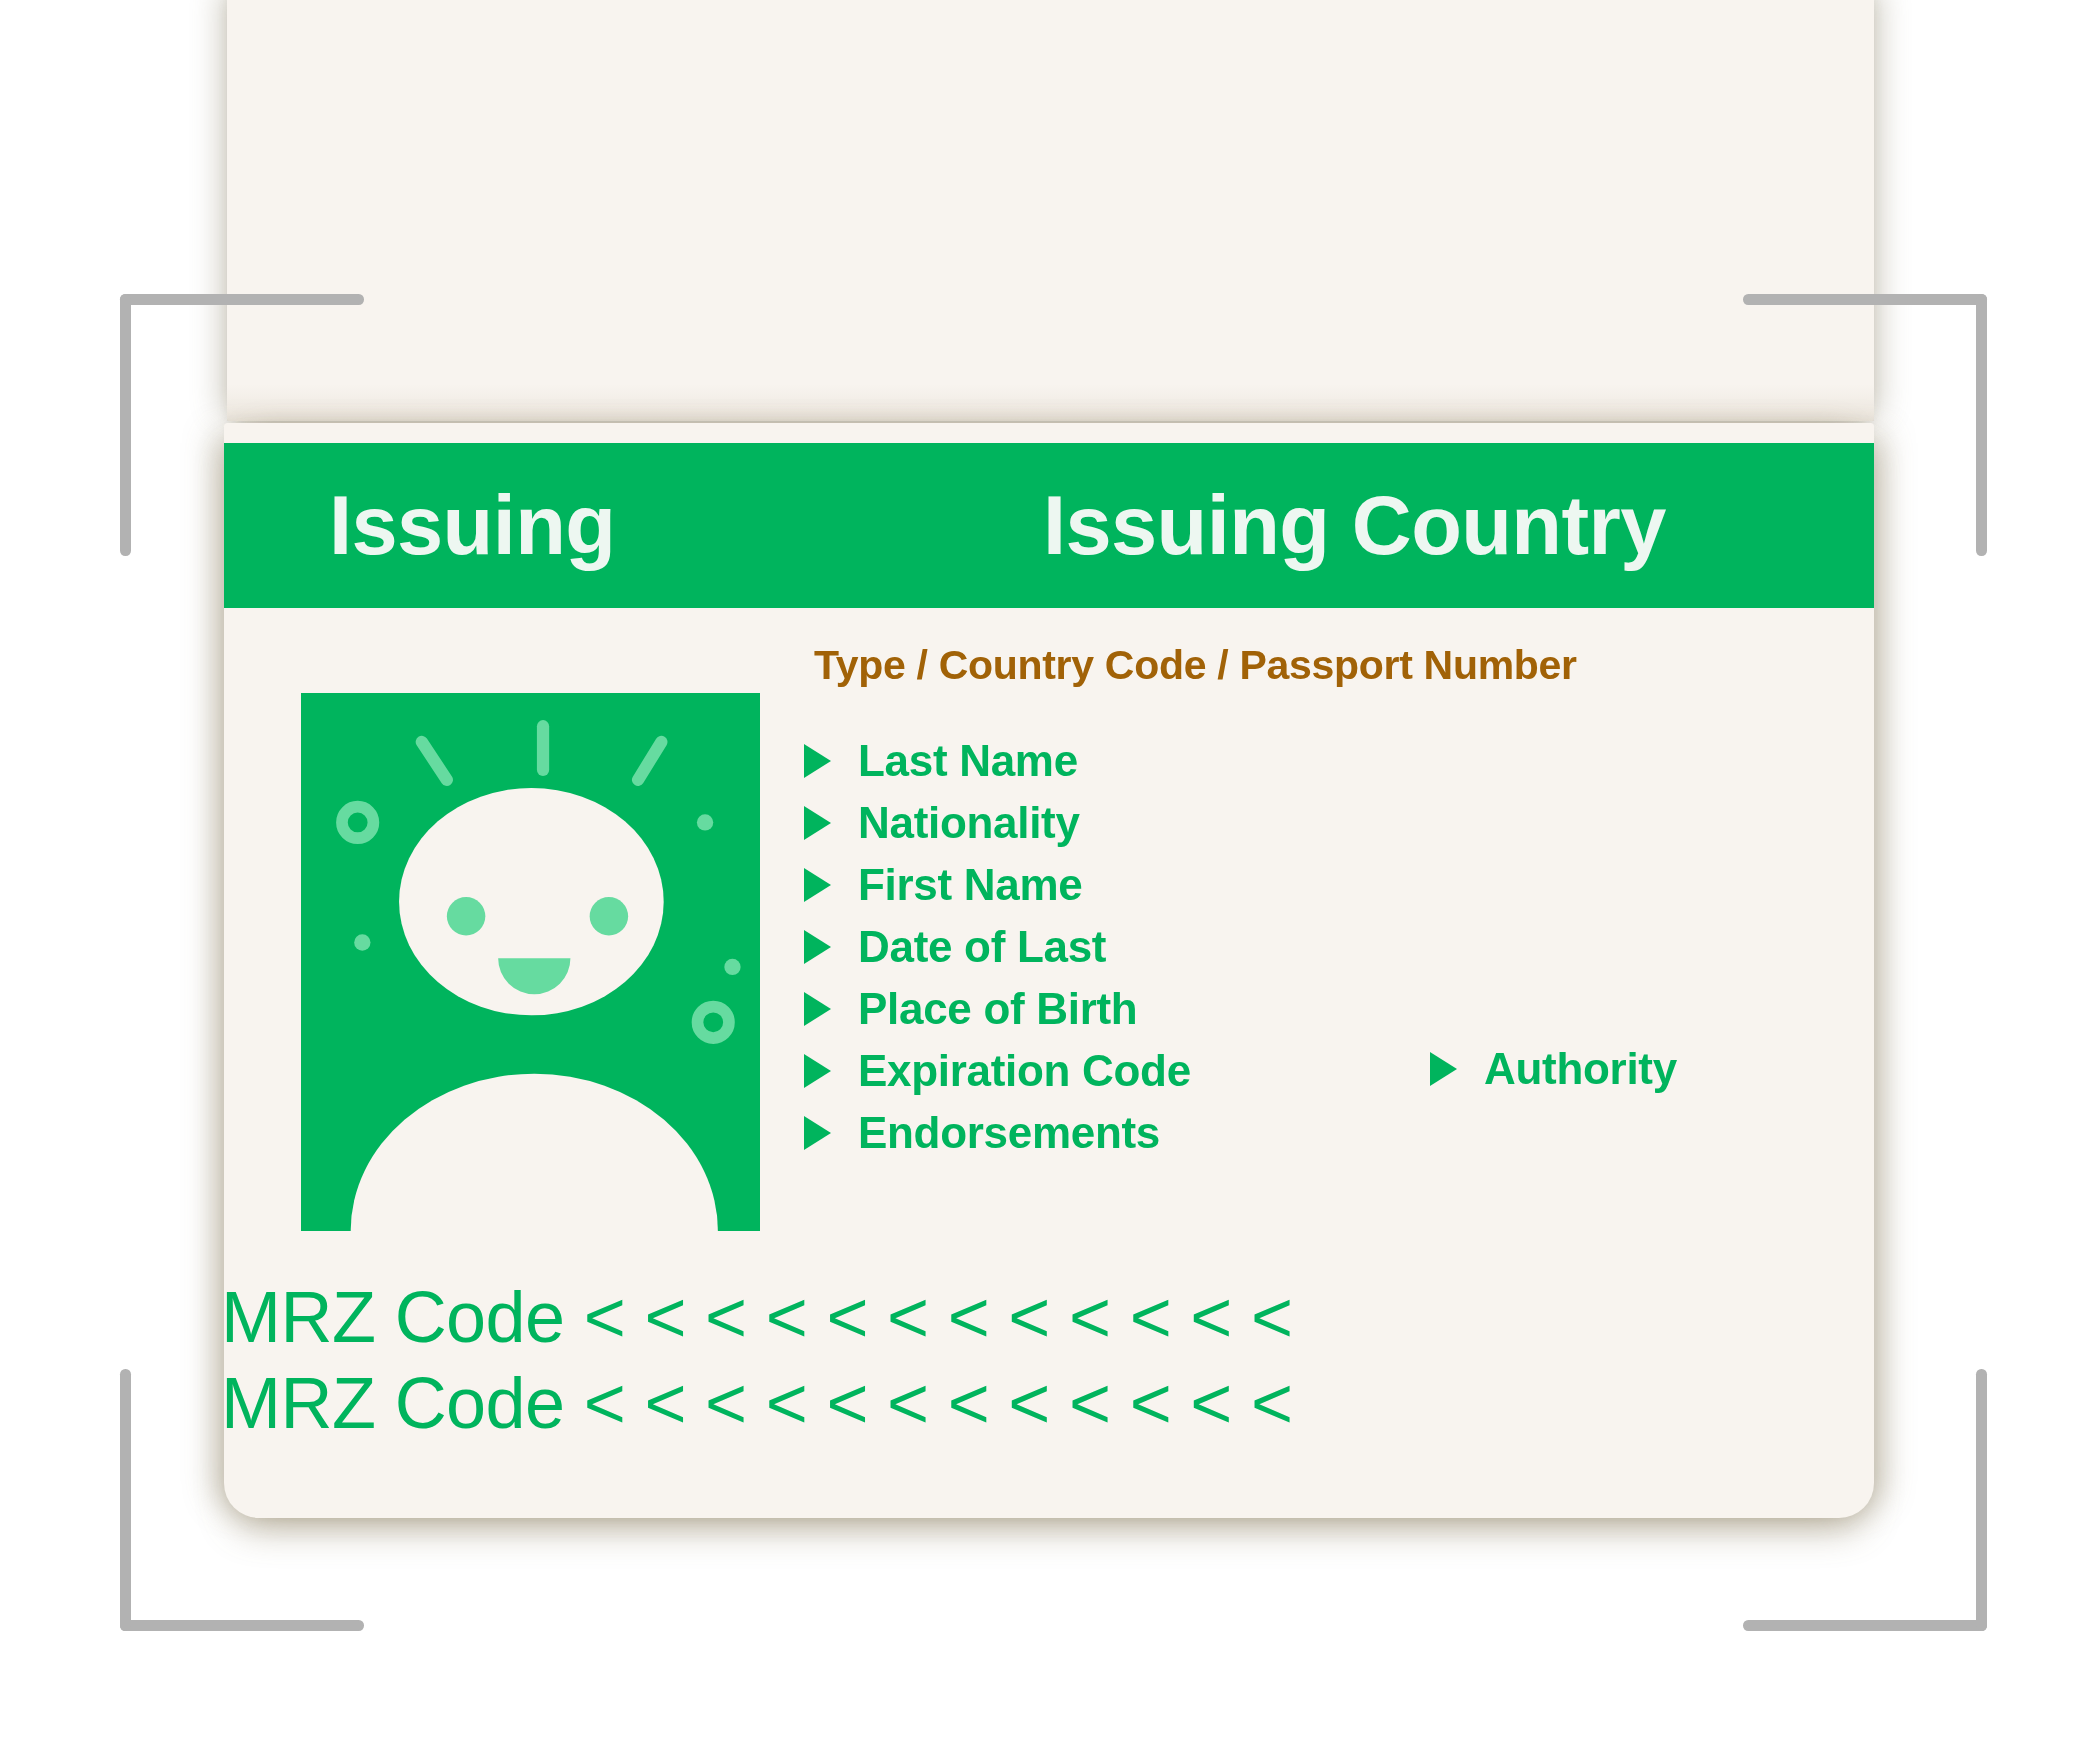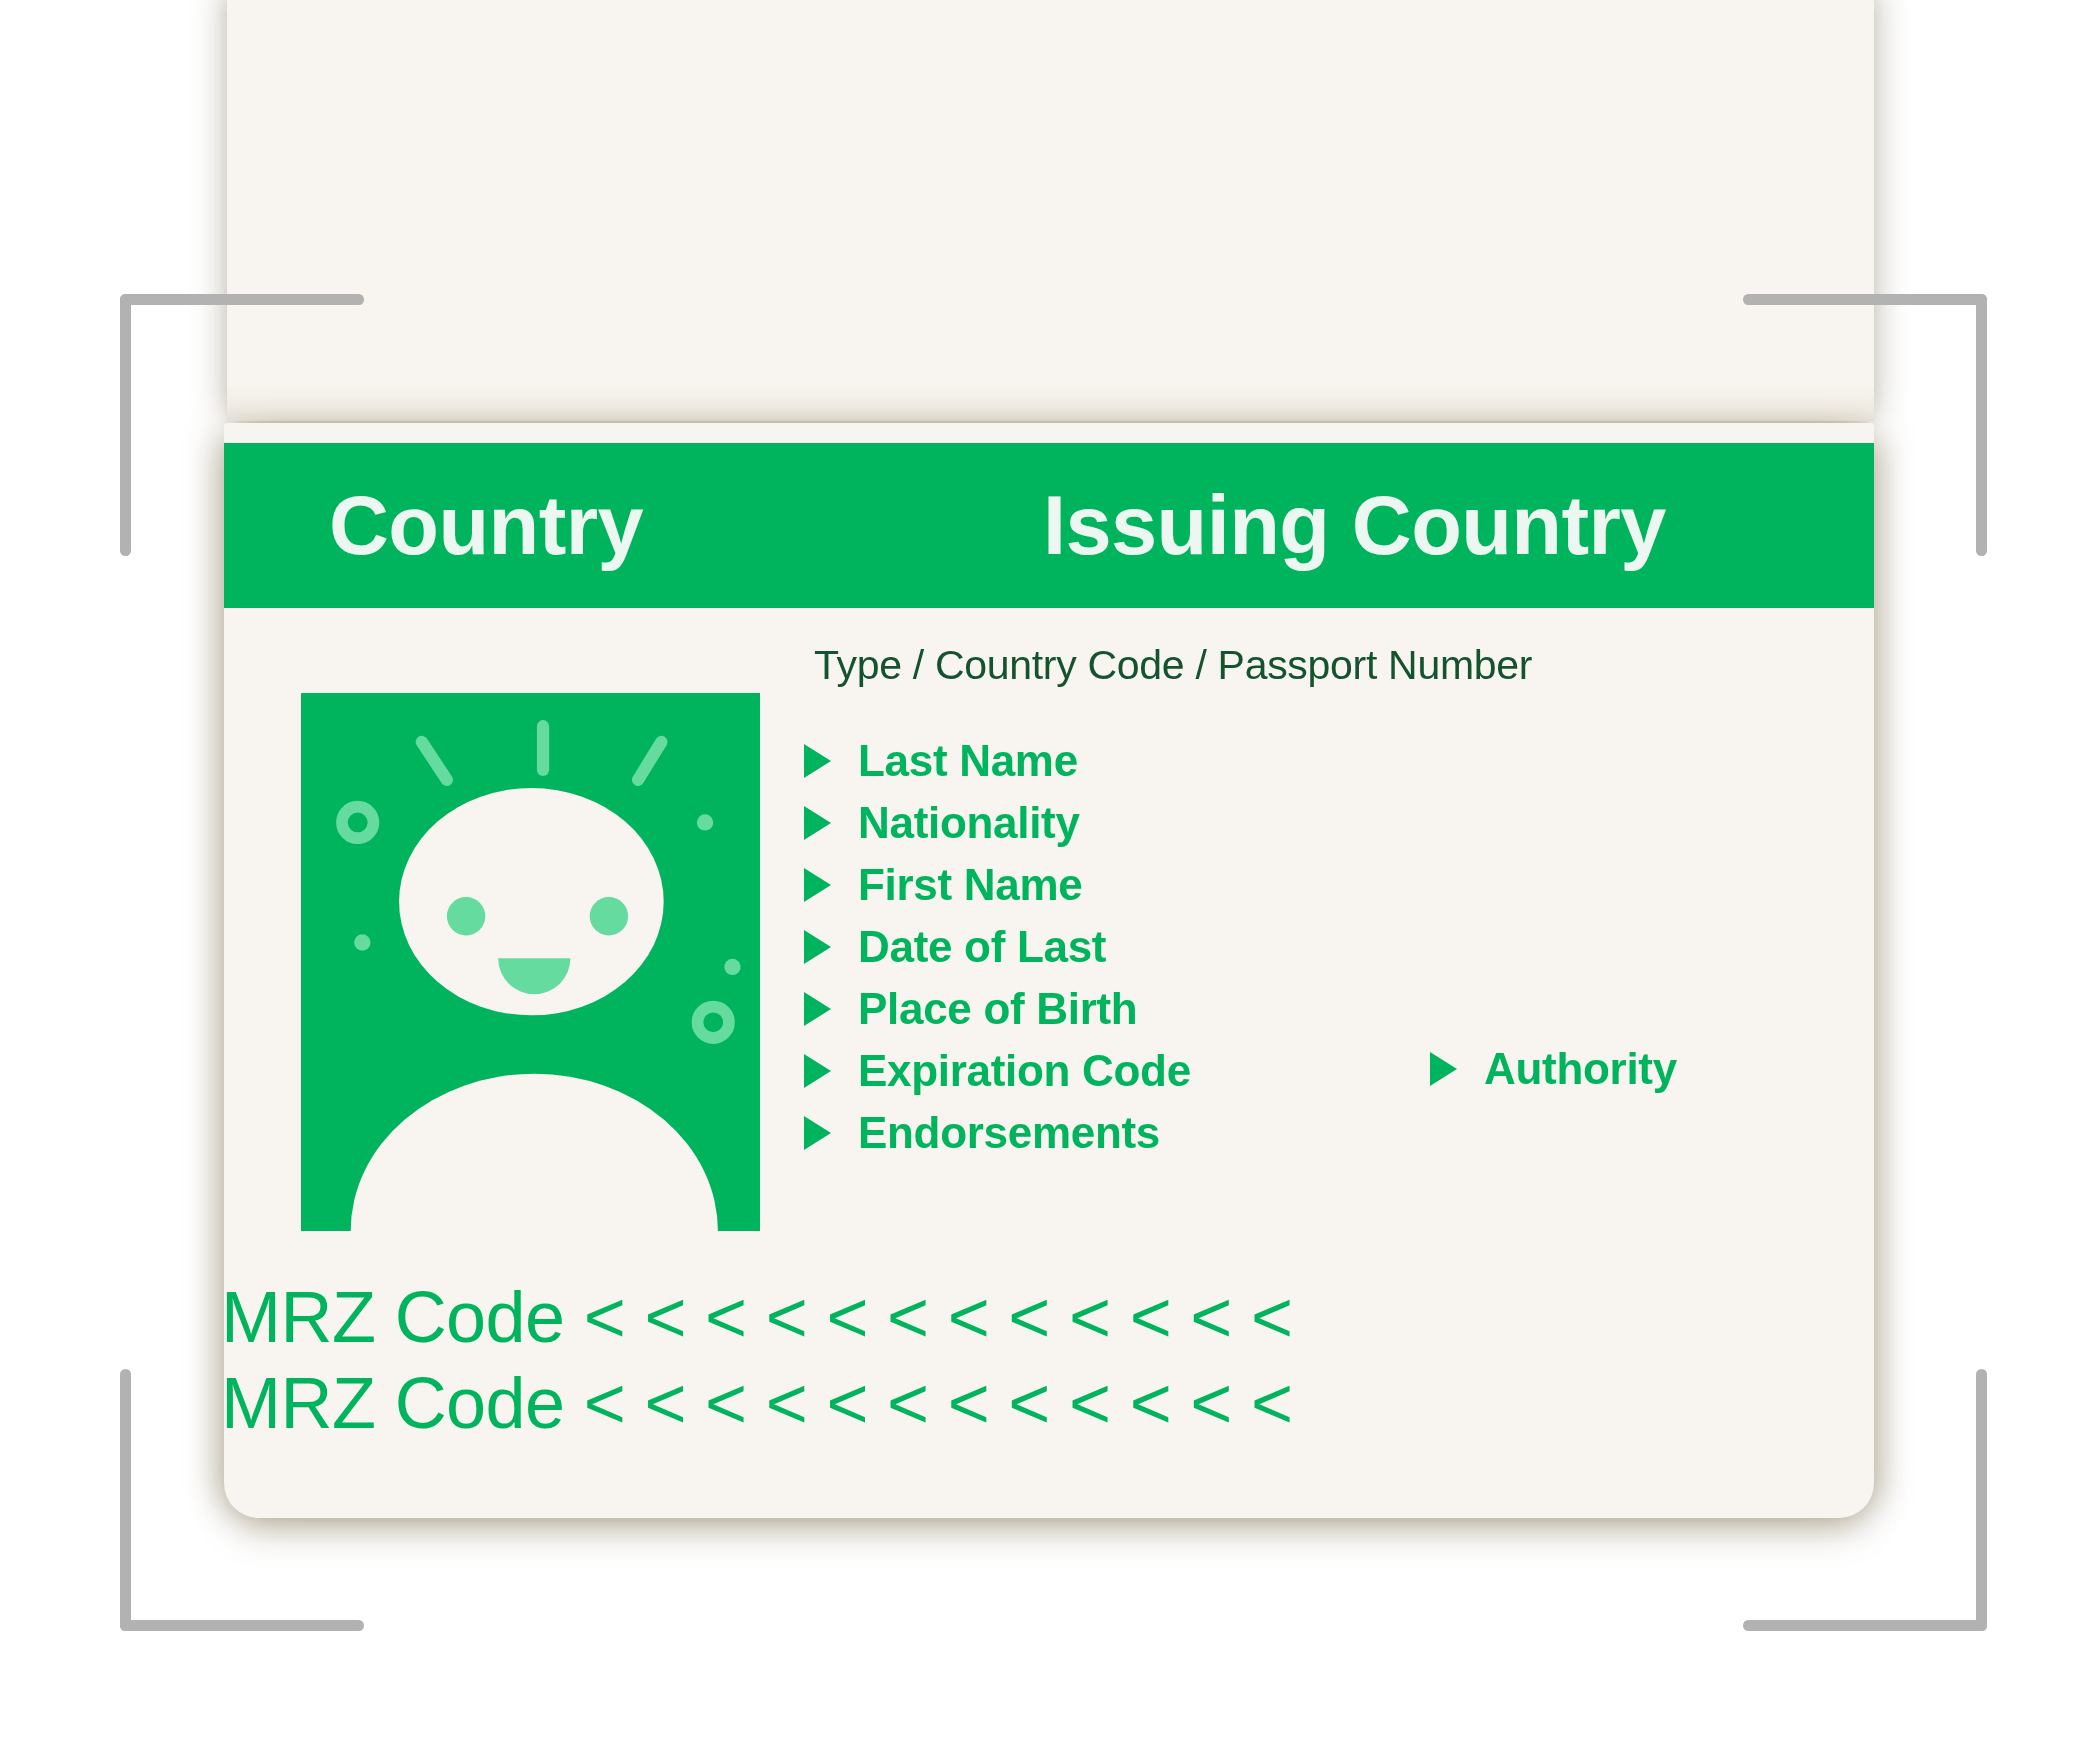--- a/index.html
+++ b/index.html
@@ -48,21 +48,21 @@
     color:#edf7f1;
     font-size:83px;font-weight:bold;letter-spacing:-0.6px;
     line-height:1;white-space:nowrap;
   }
   .hdr-passport{position:absolute;left:105px;}
   .hdr-country{position:absolute;left:819px;}
 
   
   .subtitle{
     position:absolute;left:590px;top:219px;
-    color:#14532d;font-size:41px;font-weight:normal;
+    color:#a16207;font-size:41px;font-weight:bold;
     white-space:nowrap;letter-spacing:-0.3px;
   }
 
   
   .photo{
     position:absolute;left:77px;top:270px;width:459px;height:538px;
     background:#00b45d;overflow:hidden;
   }
   .photo svg{display:block;width:100%;height:100%;}
 
@@ -125,21 +125,21 @@
 
 <div id="stage">
 
   <div class="upper-page">
     <div class="fold-shade"></div>
   </div>
 
   <div class="card">
 
     <div class="header-band">
-      <div class="hdr-title hdr-passport">Country</div>
+      <div class="hdr-title hdr-passport">Issuing</div>
       <div class="hdr-title hdr-country">Issuing Country</div>
     </div>
 
     <div class="subtitle">Type / Country Code / Passport Number</div>
 
     <div class="photo">
       <svg viewBox="0 0 787 923" xmlns="http://www.w3.org/2000/svg">
 
         <g stroke="#66dba0" stroke-width="21" stroke-linecap="round" fill="none">
           <line x1="207" y1="84" x2="250" y2="149"></line>

